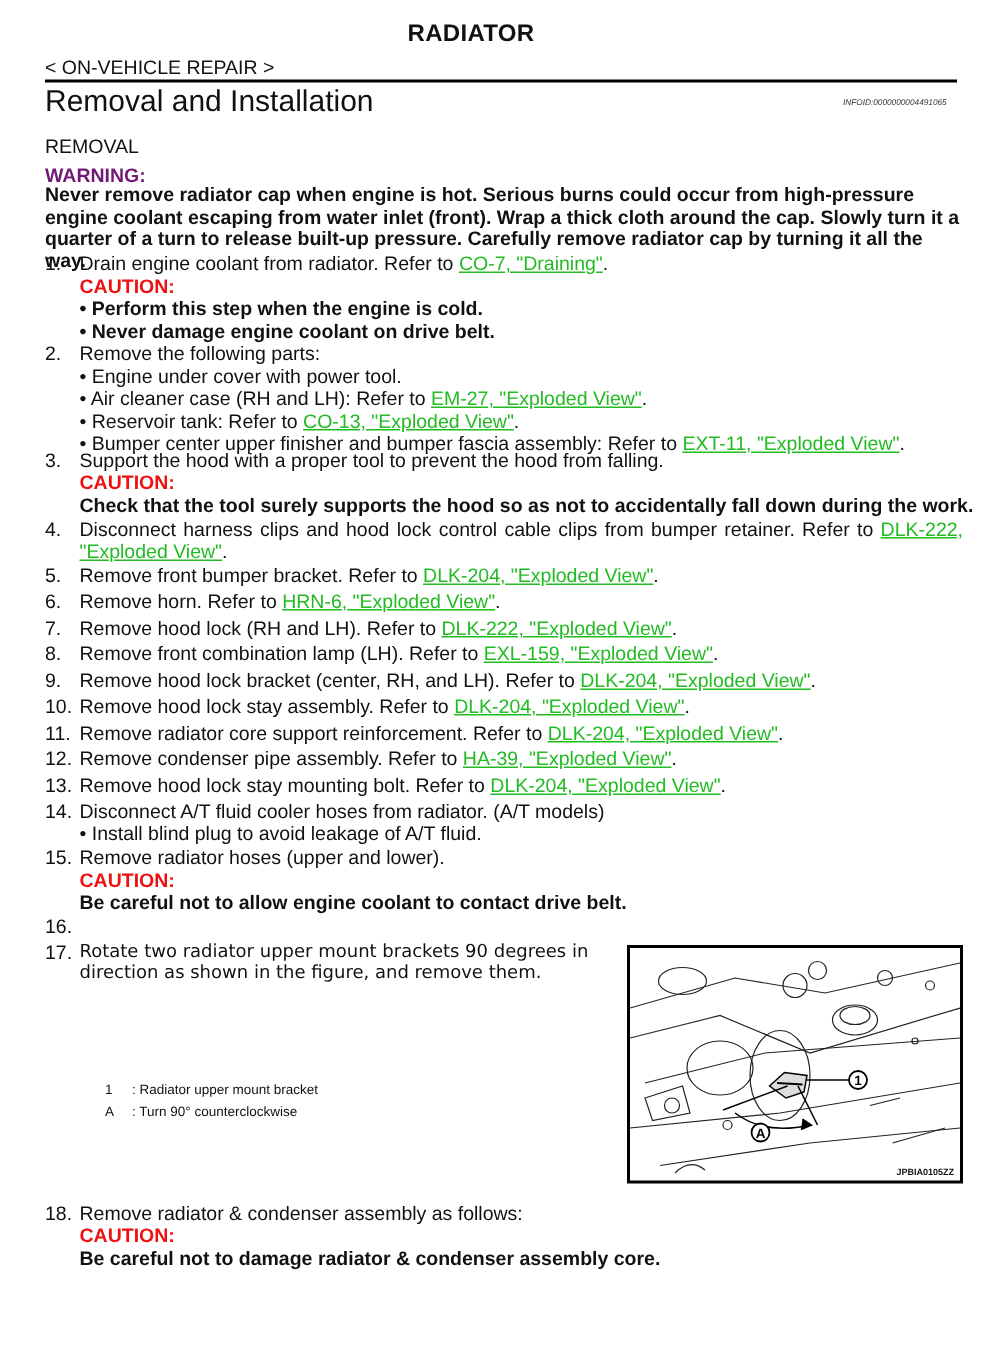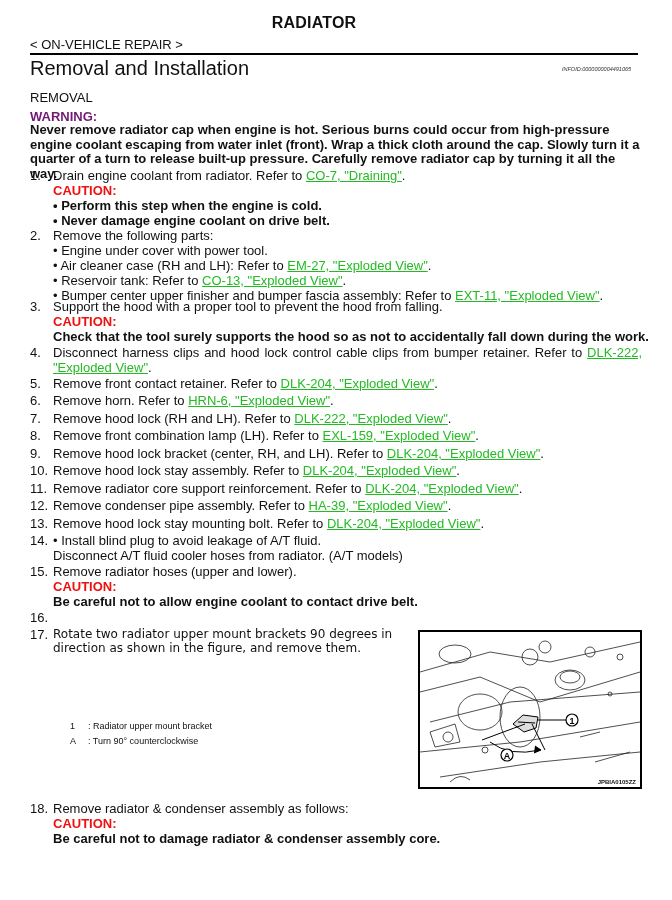--- a/index.html
+++ b/index.html
@@ -69,21 +69,21 @@
 
 <div class="step" style="top:345px; width:612px; text-align:justify;">
   <span class="num">4.</span>
   <div class="body">
     <span>Disconnect harness clips and hood lock control cable clips from bumper retainer. Refer to </span><a class="link">DLK-222, "Exploded View"</a><span>.</span>
   </div>
 </div>
 
 <div class="step" style="top:376px;">
   <span class="num">5.</span>
-  <div class="body"><span>Remove front contact retainer. Refer to </span><a class="link">DLK-204, "Exploded View"</a><span>.</span></div>
+  <div class="body"><span>Remove front bumper bracket. Refer to </span><a class="link">DLK-204, "Exploded View"</a><span>.</span></div>
 </div>
 <div class="step" style="top:393px;">
   <span class="num">6.</span>
   <div class="body"><span>Remove horn. Refer to </span><a class="link">HRN-6, "Exploded View"</a><span>.</span></div>
 </div>
 <div class="step" style="top:411px;">
   <span class="num">7.</span>
   <div class="body"><span>Remove hood lock (RH and LH). Refer to </span><a class="link">DLK-222, "Exploded View"</a><span>.</span></div>
 </div>
 <div class="step" style="top:428px;">
@@ -107,22 +107,22 @@
   <div class="body"><span>Remove condenser pipe assembly. Refer to </span><a class="link">HA-39, "Exploded View"</a><span>.</span></div>
 </div>
 <div class="step" style="top:516px;">
   <span class="num">13.</span>
   <div class="body"><span>Remove hood lock stay mounting bolt. Refer to </span><a class="link">DLK-204, "Exploded View"</a><span>.</span></div>
 </div>
 
 <div class="step" style="top:533px;">
   <span class="num">14.</span>
   <div class="body">
+    <div>Disconnect A/T fluid cooler hoses from radiator. (A/T models)</div>
     <div>• <span>Install blind plug to avoid leakage of A/T fluid.</span></div>
-    <div>Disconnect A/T fluid cooler hoses from radiator. (A/T models)</div>
   </div>
 </div>
 
 <div class="step" style="top:564px;">
   <span class="num">15.</span>
   <div class="body">
     <div>Remove radiator hoses (upper and lower).</div>
     <div class="caution">CAUTION:</div>
     <div class="bold">Be careful not to allow engine coolant to contact drive belt.</div>
   </div>

